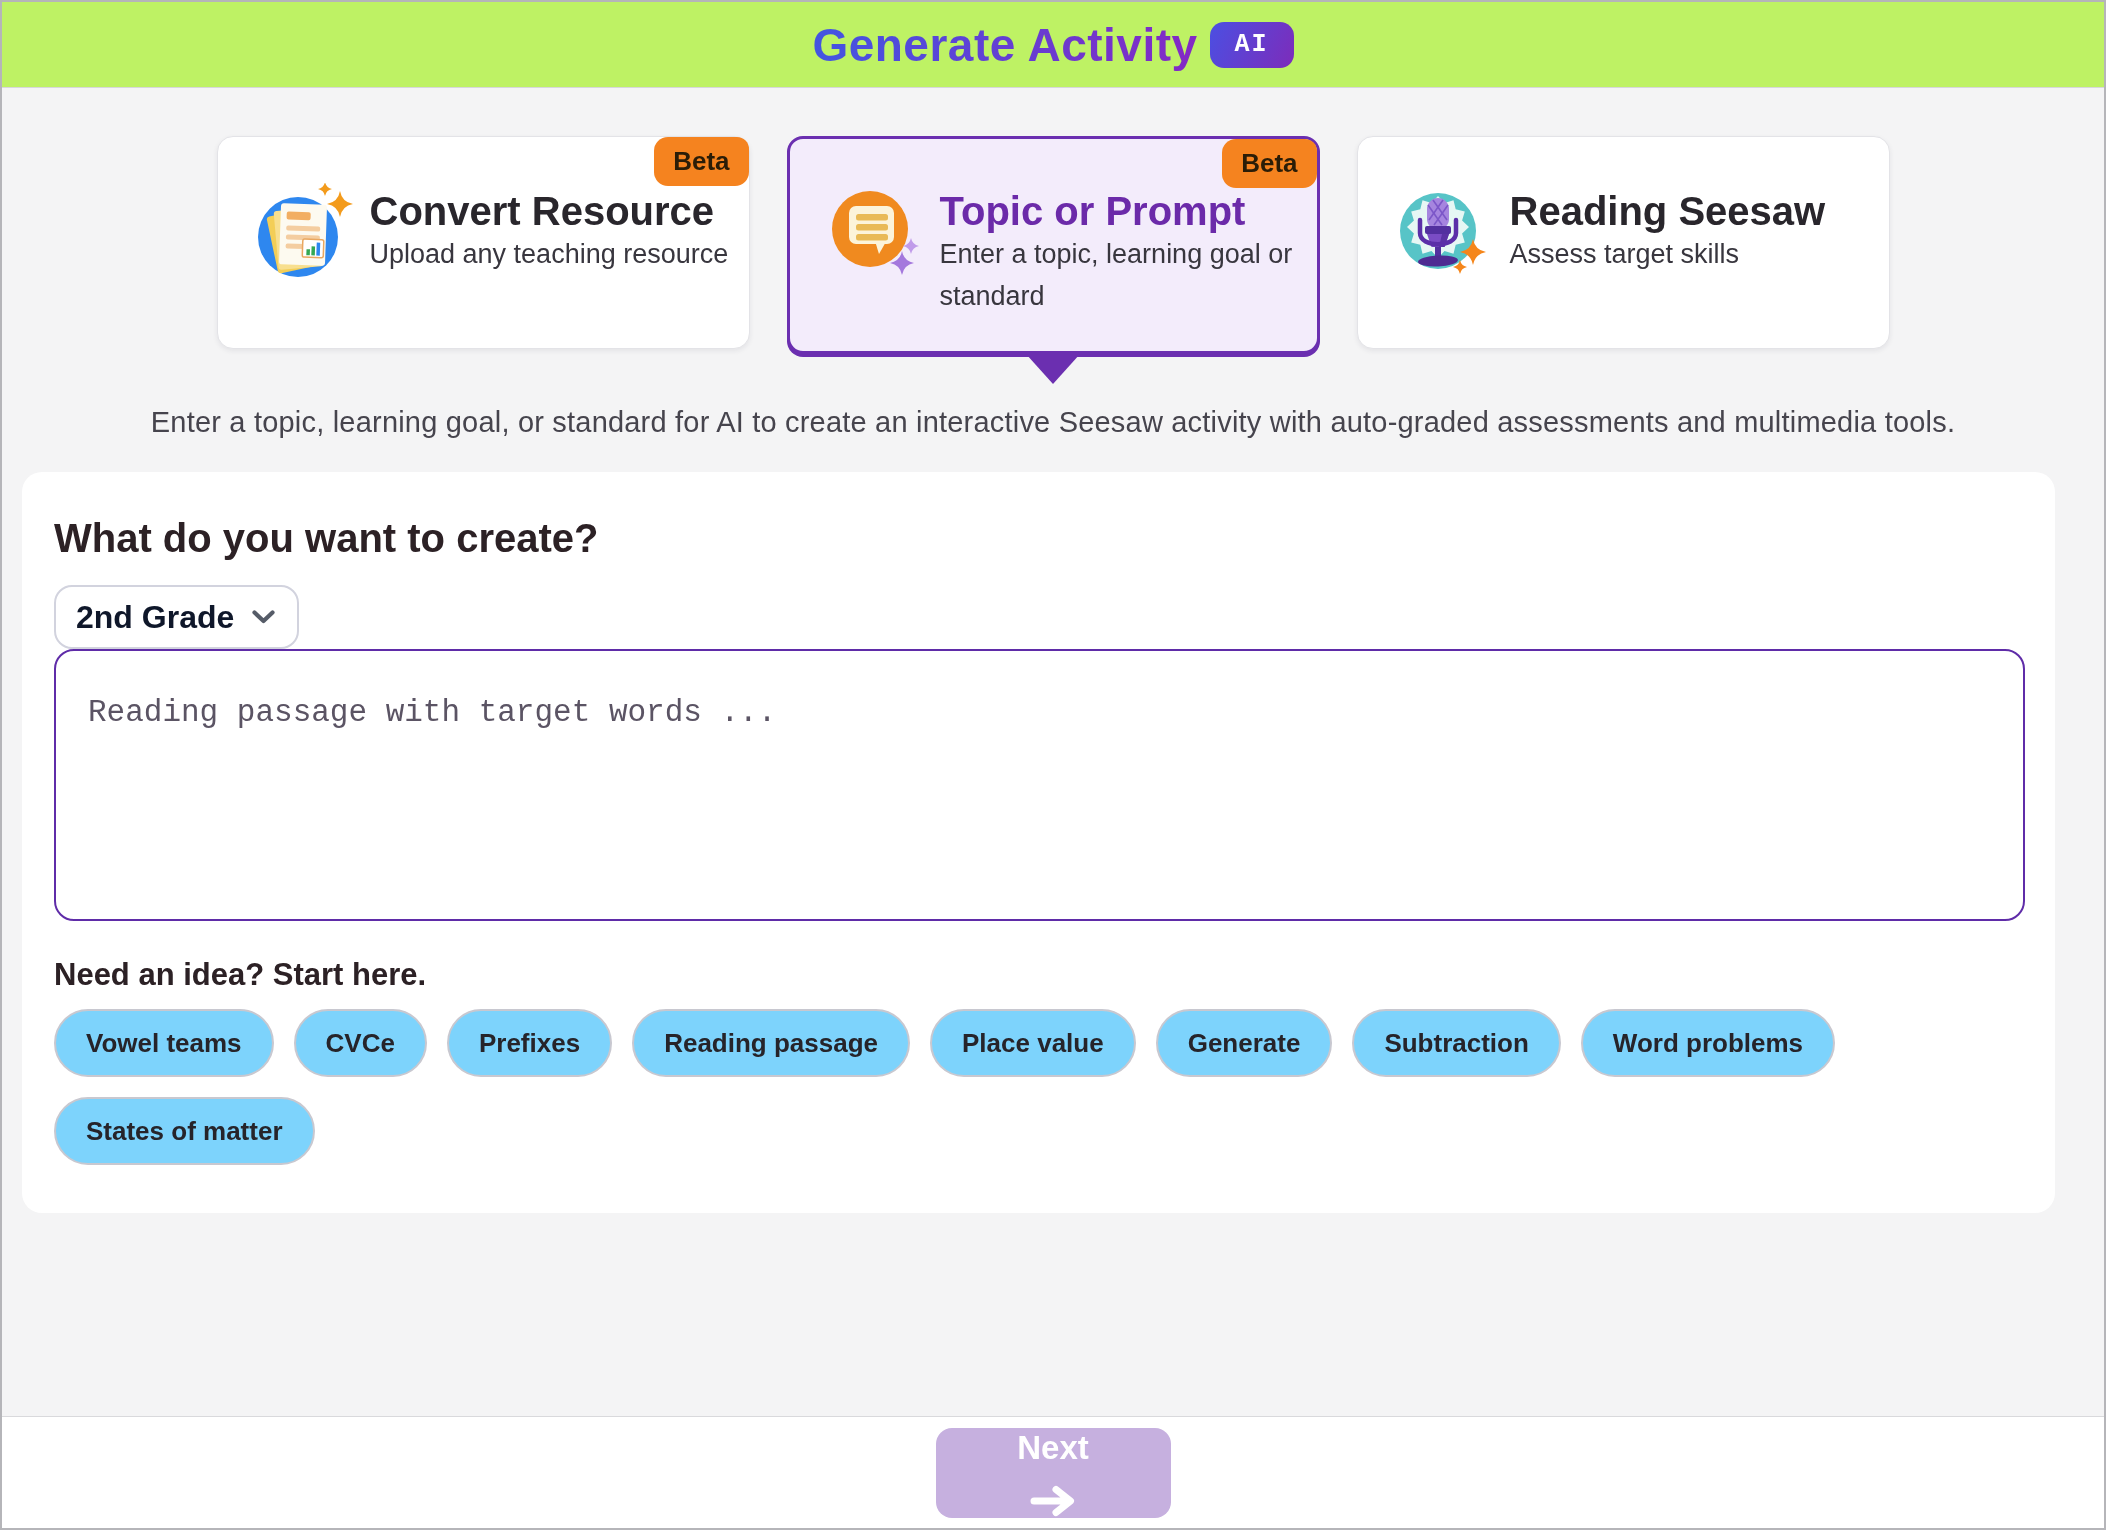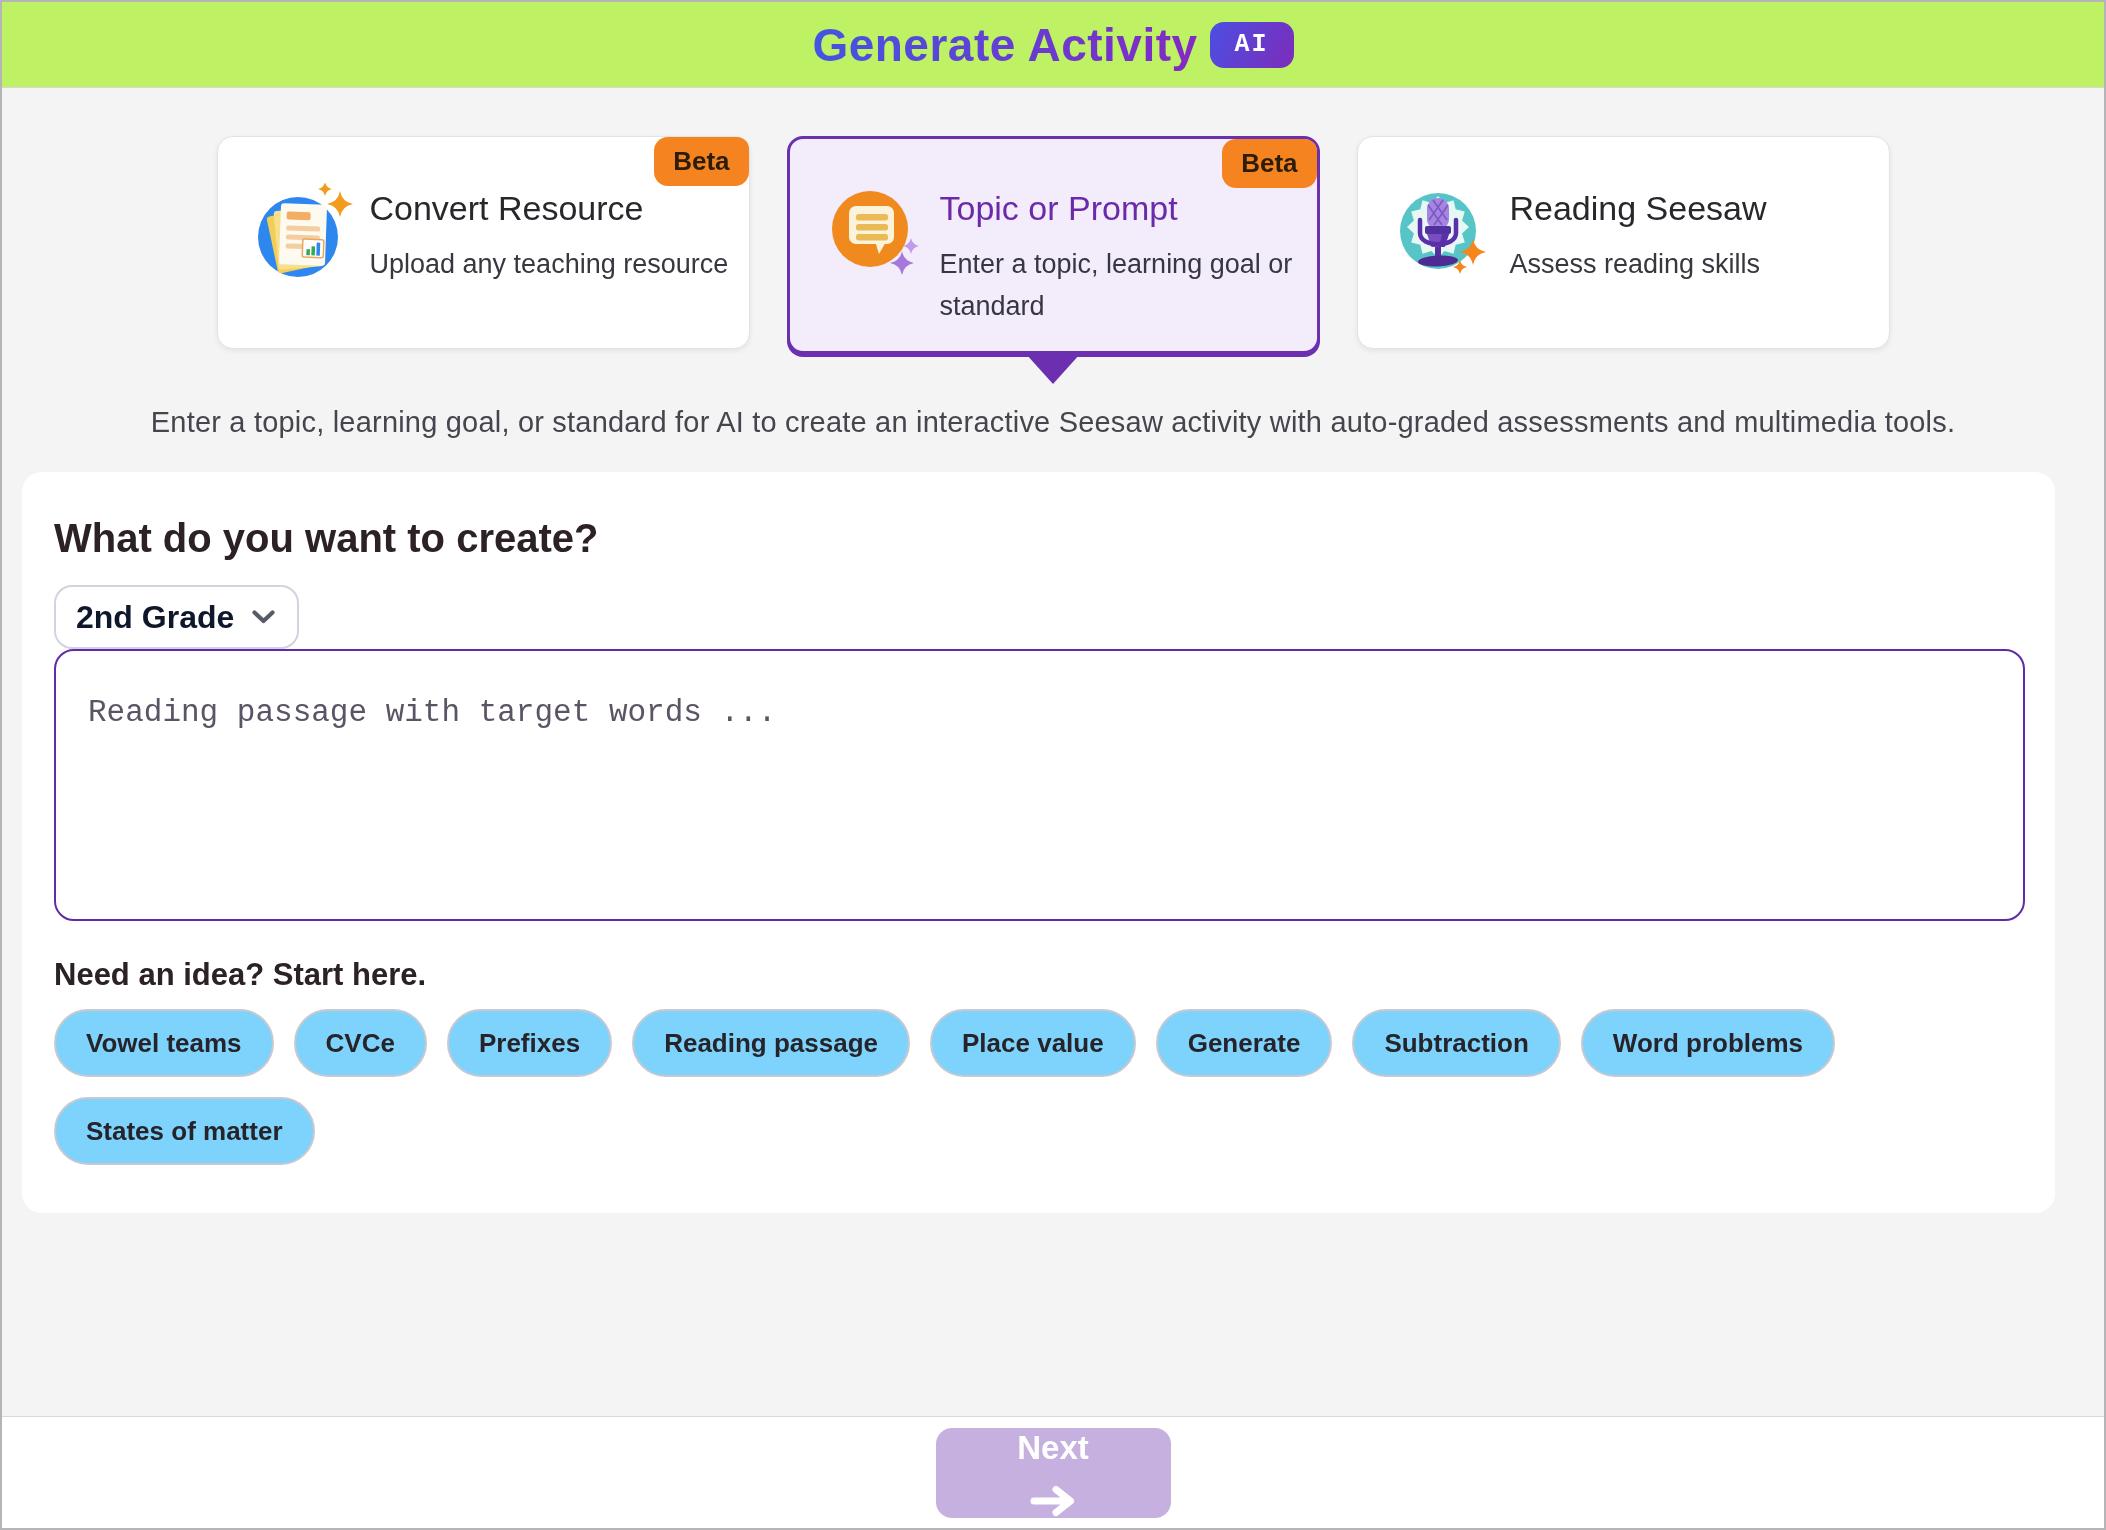--- a/index.html
+++ b/index.html
@@ -57,21 +57,21 @@
   .card-pointer{
     position:absolute; left:50%; bottom:-33px; margin-left:-27px;
     width:0; height:0;
     border-left:27px solid transparent;
     border-right:27px solid transparent;
     border-top:30px solid #6b2fb0;
   }
   .card-body{ display:flex; gap:14px; }
   .icon-wrap{ flex:0 0 104px; width:104px; height:104px; }
   .card-text{ padding-top:6px; }
-  .card-title{ font-size:34px; font-weight:normal; color:#29262c; margin-bottom:16px; }
+  .card-title{ font-size:40px; font-weight:bold; color:#29262c; }
   .card--selected .card-title{ color:#6b2aa9; }
   .card-subtitle{ font-size:27px; color:#38363e; line-height:1.55; max-width:430px; }
   .beta{
     position:absolute; top:0; right:0;
     background:#f5831f; color:#2b1d07;
     font-size:26px; font-weight:bold;
     padding:9px 19px;
     border-radius:14px; border-top-right-radius:12px;
   }
 
@@ -227,21 +227,21 @@
             <path d="M50 51 L57 51 L52.5 64 L47 64 Z" fill="#5B32A4"></path>
             <path d="M28 37 L28 50 C28 65 64 65 64 50 L64 37" stroke="#5B2FA8" stroke-width="4.5" fill="none" stroke-linecap="round"></path>
             <rect x="43" y="64" width="6" height="9" fill="#53309F"></rect>
             <ellipse cx="46" cy="78" rx="20" ry="5.5" fill="#4E2B92" transform="rotate(-3 46 78)"></ellipse>
             <path transform="translate(81 69)" d="M0 -13 Q2 -2 13 0 Q2 2 0 13 Q-2 2 -13 0 Q-2 -2 0 -13 Z" fill="#F5861B"></path>
             <path transform="translate(68 84)" d="M0 -7 Q1.2 -1.2 7 0 Q1.2 1.2 0 7 Q-1.2 1.2 -7 0 Q-1.2 -1.2 0 -7 Z" fill="#F5861B"></path>
           </svg>
         </div>
         <div class="card-text">
           <div class="card-title">Reading Seesaw</div>
-          <div class="card-subtitle">Assess reading skills</div>
+          <div class="card-subtitle">Assess target skills</div>
         </div>
       </div>
     </div>
 
   </div>
 
   <div class="description">Enter a topic, learning goal, or standard for AI to create an interactive Seesaw activity with auto-graded assessments and multimedia tools.</div>
 
   <div class="panel">
     <div class="panel-heading">What do you want to create?</div>

